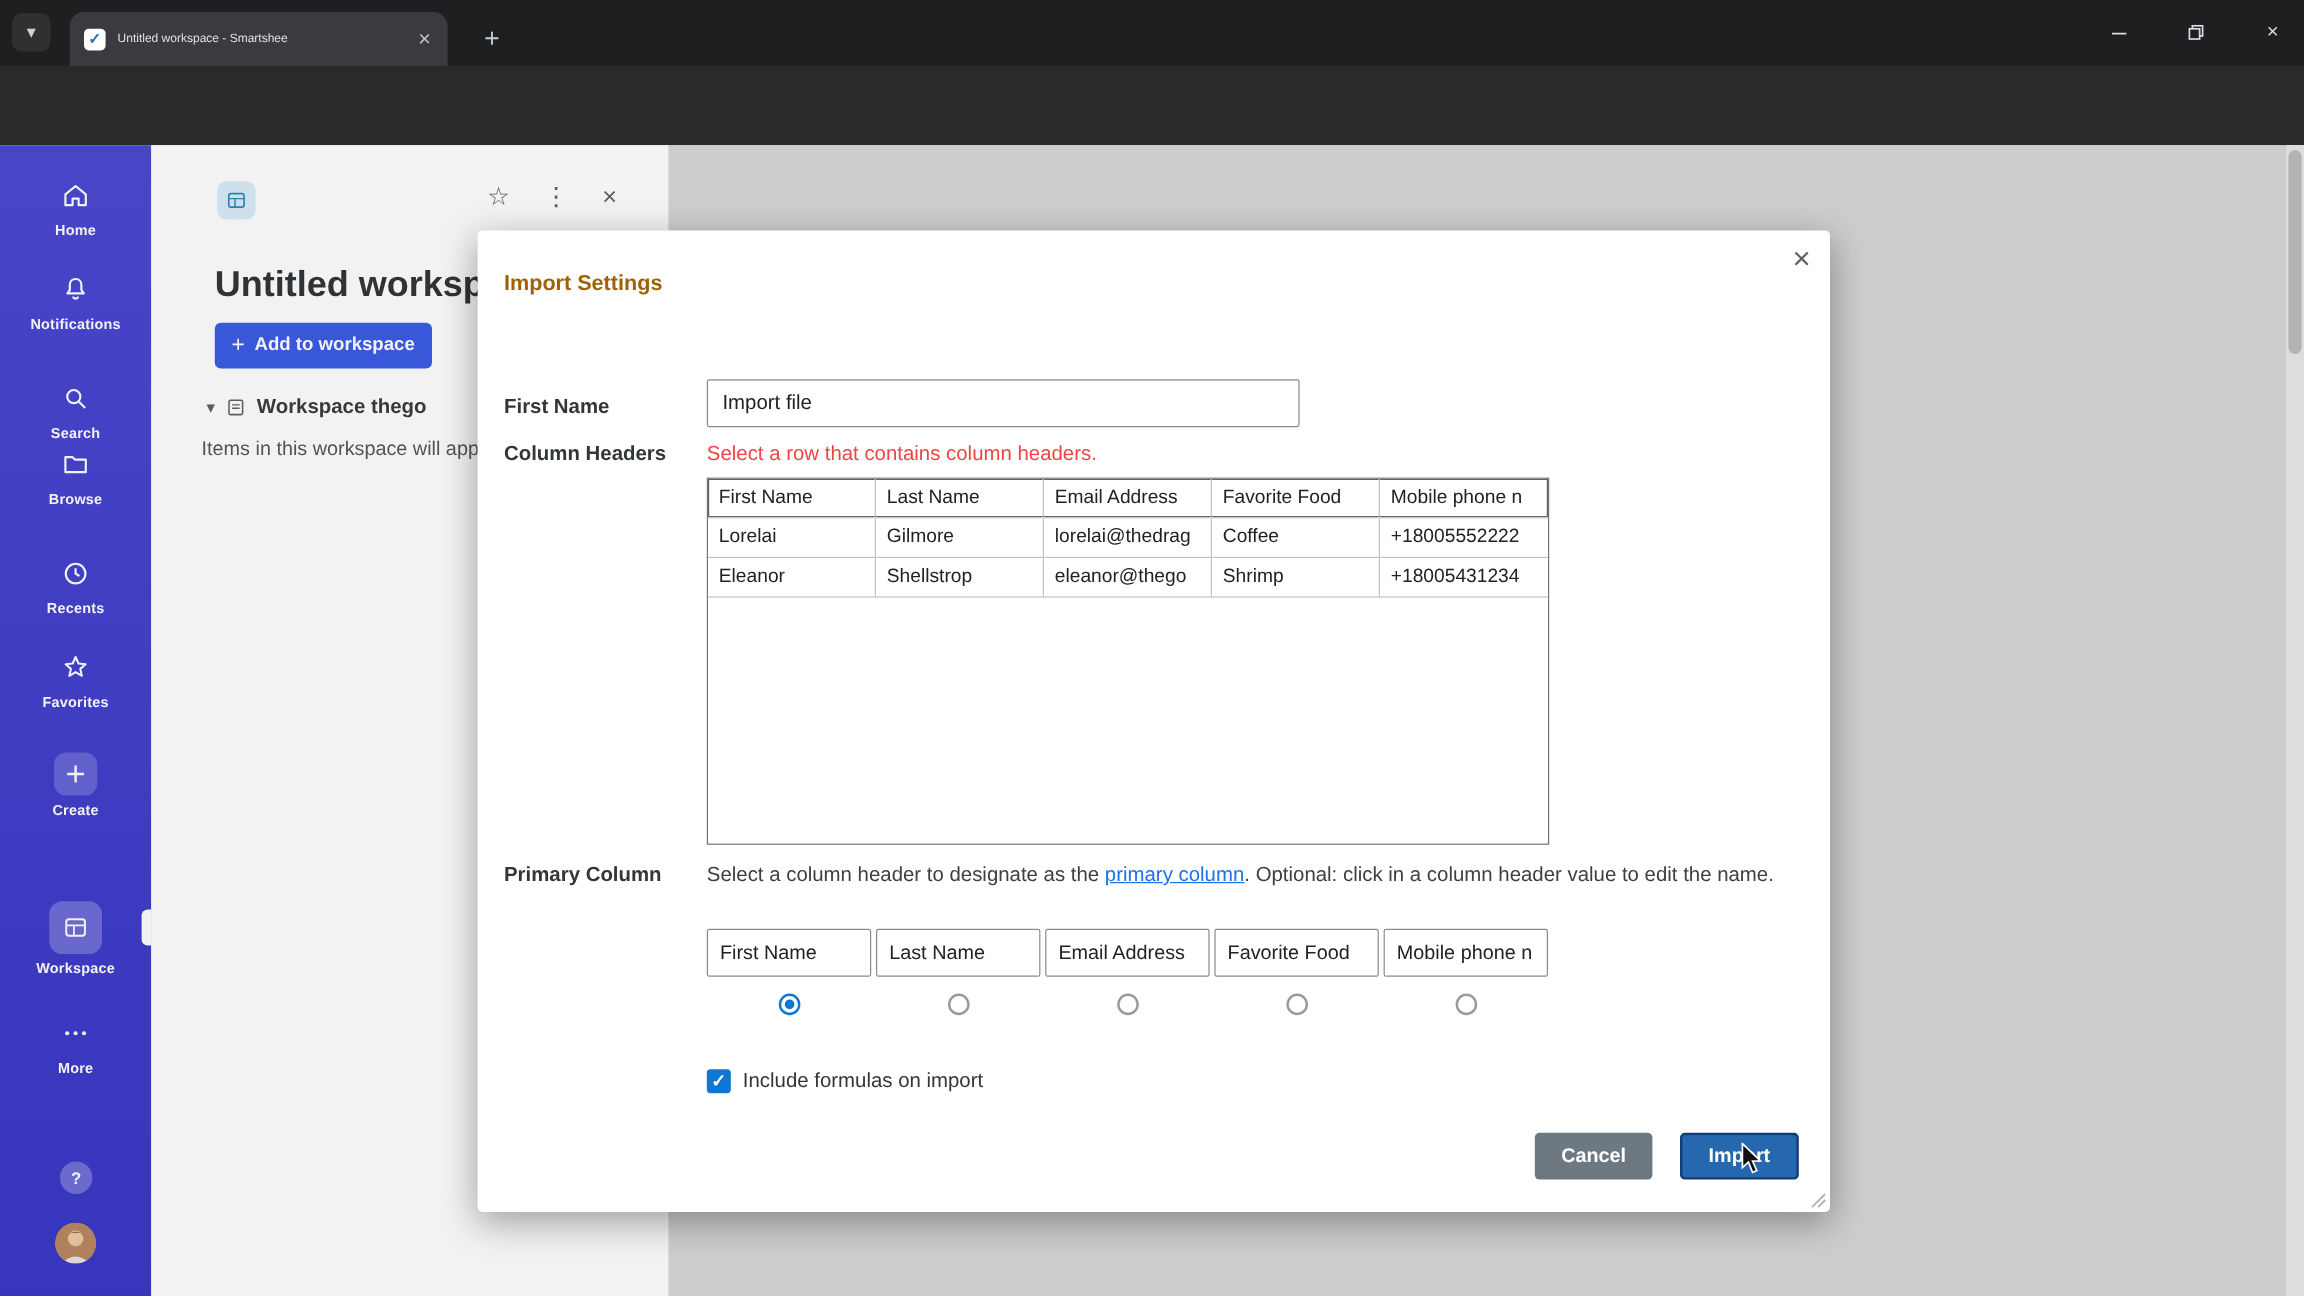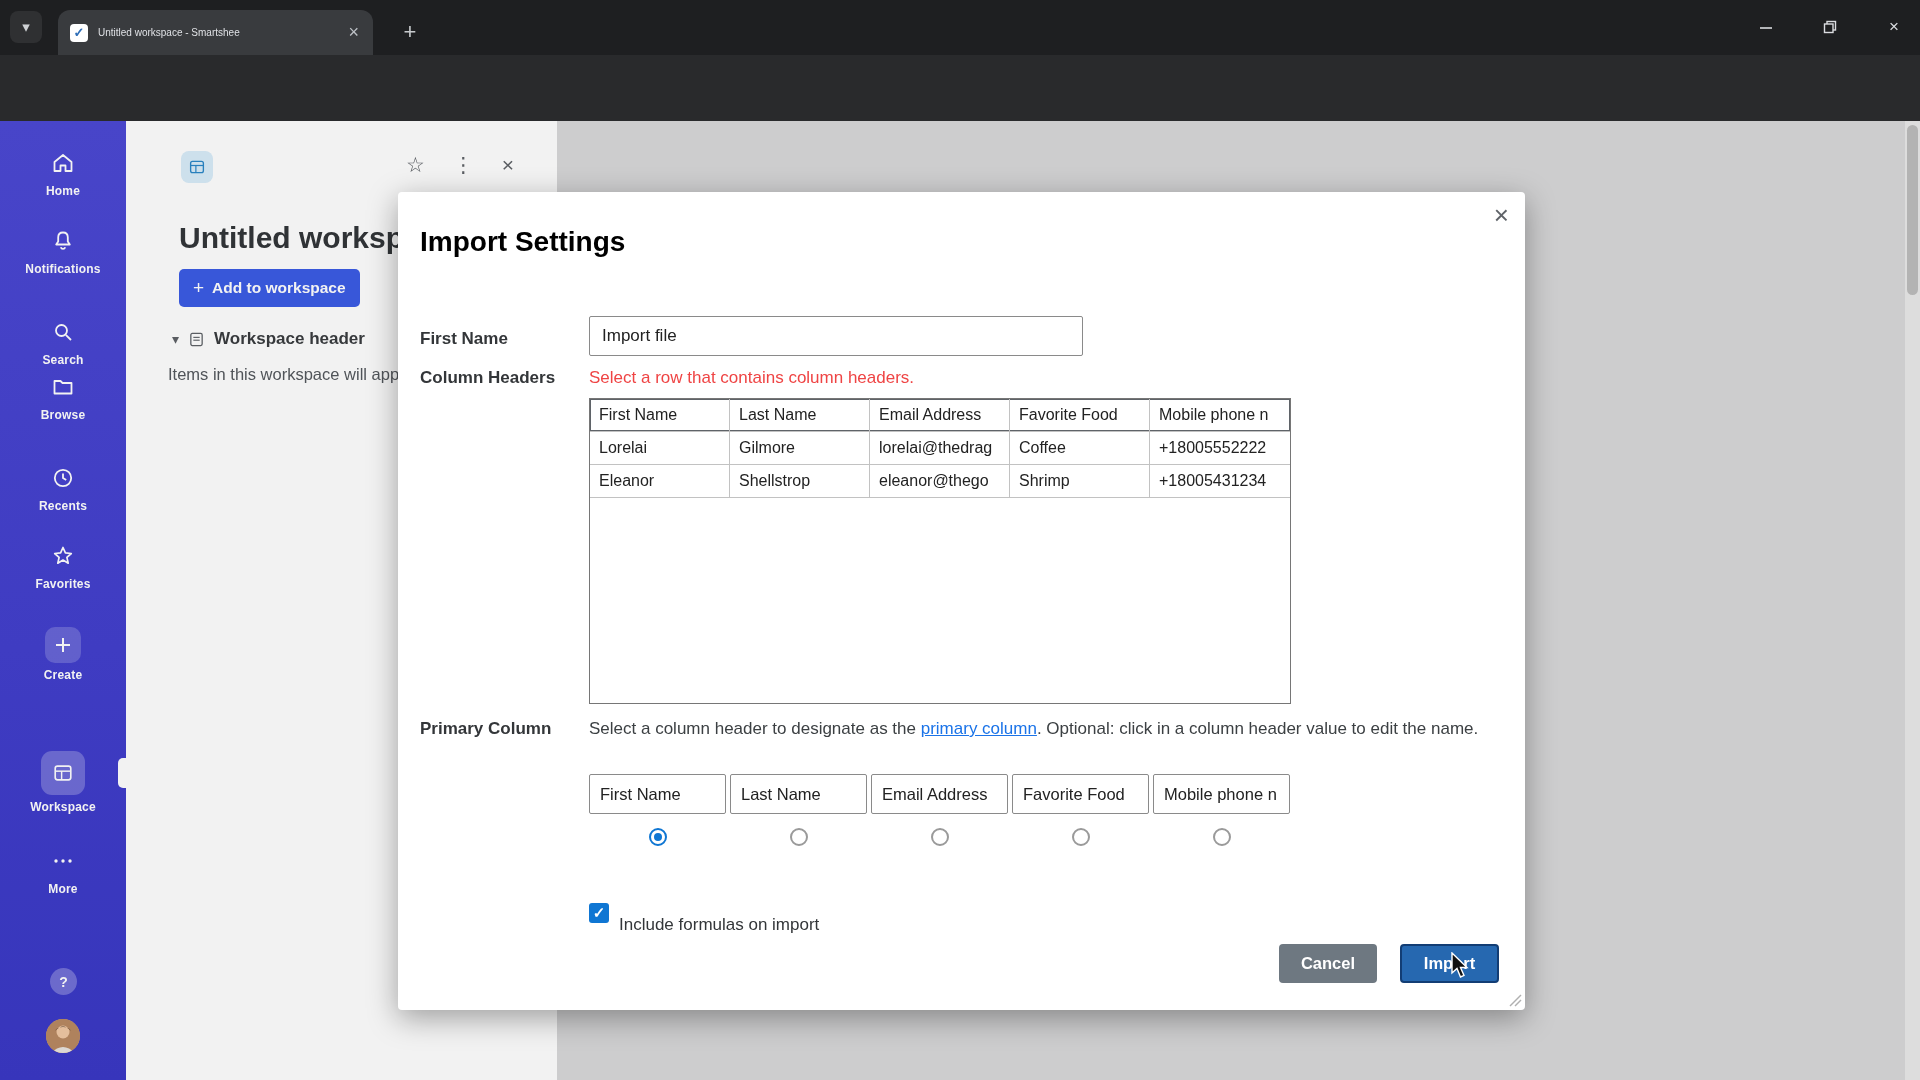--- a/index.html
+++ b/index.html
@@ -67,21 +67,21 @@
   .section-chevron { color:#5f6368; font-size:14px; }
   .section-title { font-size:17px; font-weight:700; }
   .empty-text { position:absolute; left:42px; top:240px; width:300px; font-size:16.5px; color:#55595e; line-height:27px; }
 
   .scrim { position:absolute; left:0; top:0; width:1920px; height:959px; background:rgba(0,0,0,.05); }
 
   
   .modal { position:absolute; left:398px; top:192px; width:1127px; height:818px; background:#ffffff; border-radius:4px;
            box-shadow:0 8px 30px rgba(0,0,0,.35); z-index:10; }
   .modal-close { position:absolute; right:16px; top:8px; font-size:26px; color:#5f6368; line-height:30px; }
-  .modal-title { position:absolute; left:22px; top:34px; font-size:28px; font-weight:700; color:#000000; }
+  .modal-title { position:absolute; left:22px; top:34px; font-size:18px; font-weight:700; color:#a16207; }
   .field-label { position:absolute; left:22px; font-size:17px; font-weight:700; color:#333639; }
   .sheet-name-input { position:absolute; left:191px; top:124px; width:494px; height:40px; border:1px solid #8a8a8a;
                       border-radius:2px; padding:0 12px; font-size:17px; color:#222; font-family:"Liberation Sans",sans-serif; }
   .hint-text { position:absolute; left:191px; font-size:17px; color:#ef4444; }
   .preview-table { position:absolute; left:191px; top:206px; width:702px; height:306px; border:1px solid #767676; background:#fff; }
   .pt-row { display:flex; height:33px; border-bottom:1px solid #c2c2c2; }
   .pt-row.header { box-shadow: inset 0 0 0 1px #5f6368; }
   .pt-cell { flex:0 0 140px; border-right:1px solid #c2c2c2; font-size:16px; color:#222; line-height:32px; padding:0 9px;
              white-space:nowrap; overflow:hidden; }
   .pt-cell:last-child { border-right:none; flex:0 0 140px; }
@@ -91,21 +91,21 @@
   .pc-box { width:137px; height:40px; border:1px solid #8a8a8a; border-radius:2px; background:#fff; font-size:16.5px;
             color:#222; line-height:38px; padding:0 10px; white-space:nowrap; overflow:hidden; }
   .radio-row { position:absolute; left:191px; top:636px; display:flex; gap:4px; }
   .radio-cell { width:137px; display:flex; justify-content:center; }
   .radio { width:18px; height:18px; border-radius:50%; border:2px solid #9a9a9a; background:#fff; position:relative; }
   .radio.selected { border-color:#0f76d3; }
   .radio.selected::after { content:""; position:absolute; left:3px; top:3px; width:8px; height:8px; border-radius:50%; background:#0f76d3; }
   .formula-row { position:absolute; left:191px; top:699px; display:flex; align-items:center; gap:10px; }
   .checkbox { width:20px; height:20px; border-radius:3px; background:#0f76d3; color:#fff; font-size:15px; font-weight:bold;
               display:flex; align-items:center; justify-content:center; }
-  .checkbox-label { font-size:17px; color:#333639;margin-top:24px; }
+  .checkbox-label { font-size:17px; color:#333639; }
   .btn { position:absolute; top:752px; height:39px; border-radius:4px; font-size:16.5px; font-weight:600; color:#fff;
          display:flex; align-items:center; justify-content:center; font-family:"Liberation Sans",sans-serif; border:none; }
   .btn-cancel { right:148px; width:98px; background:#6e7881; }
   .btn-import { right:26px; width:99px; background:#2668b0; border:2px solid #123d74; }
   .resize-handle { position:absolute; right:3px; bottom:3px; width:16px; height:16px; }
 
   .cursor { position:absolute; left:1450px; top:952px; z-index:50; }
 </style>
 </head>
 <body>
@@ -283,21 +283,21 @@
       <span class="add-plus">+</span>
       <span>Add to workspace</span>
     </button>
     <div class="section-row">
       <span class="section-chevron">▾</span>
       <svg width="17" height="17" viewBox="0 0 24 24">
         <rect x="4" y="3.5" width="16" height="17" rx="2" fill="none" stroke="#5f6368" stroke-width="1.8"></rect>
         <line x1="7.5" y1="9" x2="16.5" y2="9" stroke="#5f6368" stroke-width="1.6"></line>
         <line x1="7.5" y1="13" x2="16.5" y2="13" stroke="#5f6368" stroke-width="1.6"></line>
       </svg>
-      <span class="section-title">Workspace header</span>
+      <span class="section-title">Workspace thego</span>
     </div>
     <div class="empty-text">Items in this workspace will appear here.</div>
   </div>
 
   <div class="scrim"></div>
 </div>
 
 <div class="modal">
   <span class="modal-close">×</span>
   <h1 class="modal-title">Import Settings</h1>

